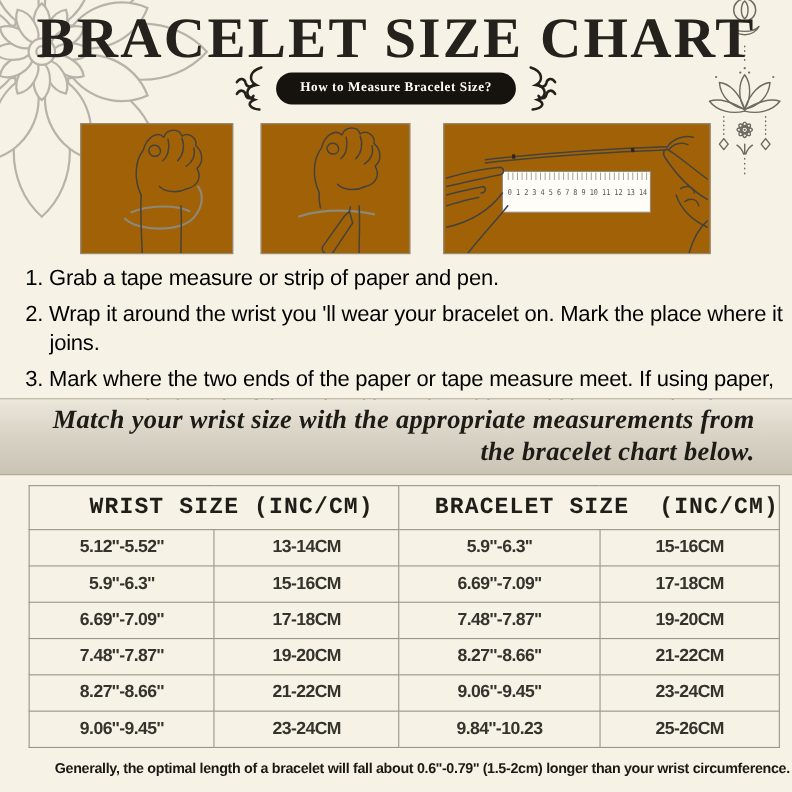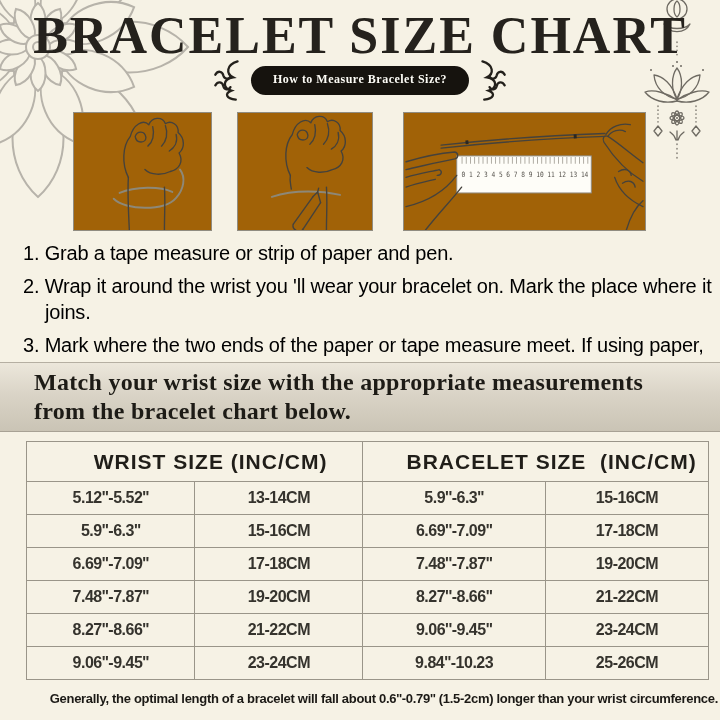--- a/index.html
+++ b/index.html
@@ -46,34 +46,34 @@
   }
   .steps .step{margin-bottom:7px;padding-left:22px;text-indent:-22px;}
   
   .banner{
     position:absolute;left:0;top:362px;width:720px;height:70px;box-sizing:border-box;
     background:linear-gradient(180deg,#ece7db 0%,#dad4c7 45%,#cac4b5 100%);
     border-top:1px solid #b5afa2;border-bottom:1px solid #a8a295;
     display:flex;align-items:center;justify-content:center;
   }
   .banner-text{
-    max-width:652px;text-align:left;
+    max-width:652px;text-align:right;
     font-family:"Liberation Serif",serif;font-weight:700;font-size:24px;
-    line-height:29px;color:#1d1b16;letter-spacing:.3px;
+    line-height:29px;color:#1d1b16;letter-spacing:.3px;font-style:italic;
   }
   
   .size-table{
     position:absolute;left:26px;top:441px;width:683px;
     border-collapse:collapse;table-layout:fixed;
   }
   .size-table th,.size-table td{
     border:1px solid #9a9589;text-align:center;vertical-align:middle;padding:0;
   }
   .size-table th{
-    height:39px;font-family:Liberation Sans, sans-serif;font-weight:700;
+    height:39px;font-family:Liberation Mono, monospace;font-weight:700;
     font-size:21px;letter-spacing:1px;color:#201e19;white-space:pre;padding-left:32px;
   }
   .size-table td{
     height:32px;font-family:Liberation Sans, sans-serif;font-weight:700;
     font-size:16px;letter-spacing:-.5px;color:#35332d;
   }
   
   .footnote{
     position:absolute;left:2px;top:691px;width:716px;text-align:right;
     font-weight:700;font-size:13px;letter-spacing:-.3px;color:#1b1915;

